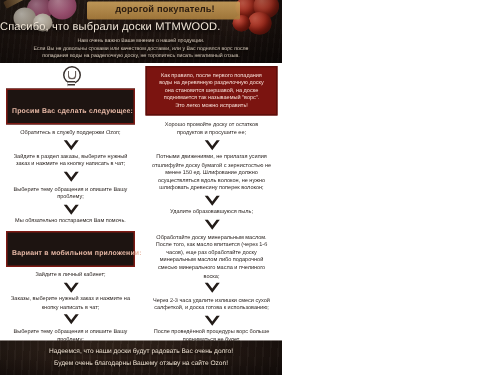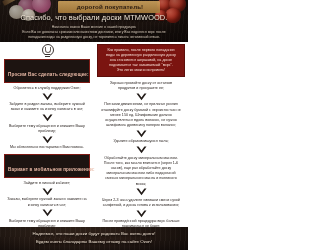--- a/index.html
+++ b/index.html
@@ -63,21 +63,21 @@
     position:absolute;left:58px;top:1px;width:102px;height:12px;
     background:linear-gradient(180deg,#caa05c,#a87c3c);
     border-radius:1px;opacity:.92;
   }
   .hdr-line1{
     position:absolute;left:60px;top:2px;width:100px;
     font-size:6.2px;font-weight:bold;color:#2b1c10;letter-spacing:.1px;
     text-align:center;line-height:9px;white-space:nowrap;
   }
   .hdr-line2{
-    position:absolute;left:0;top:13px;width:188px;text-align:center;
+    position:absolute;left:0;top:13px;width:188px;text-align:left;
     font-size:7.4px;color:#f2e7d8;letter-spacing:.1px;line-height:10px;
     text-shadow:0 1px 2px rgba(0,0,0,.9);white-space:nowrap;
   }
   .hdr-sub{
     position:absolute;left:14px;top:25px;width:160px;text-align:center;
     font-size:3.5px;color:#d8cbbb;line-height:5.2px;
     text-shadow:0 1px 1px rgba(0,0,0,.8);
   }
   .hdr-sub div{white-space:nowrap;}
 

